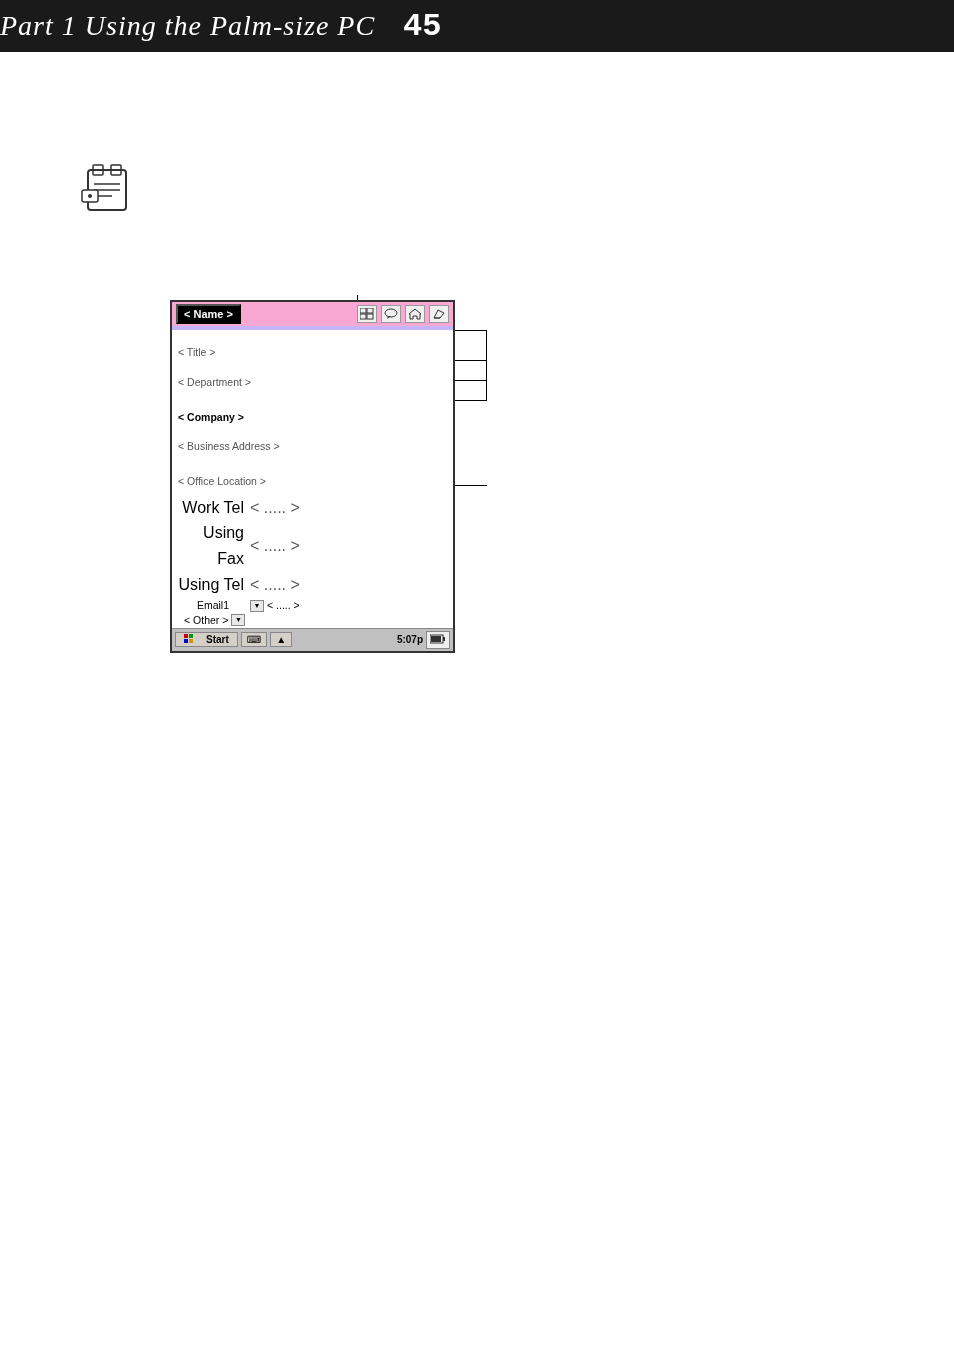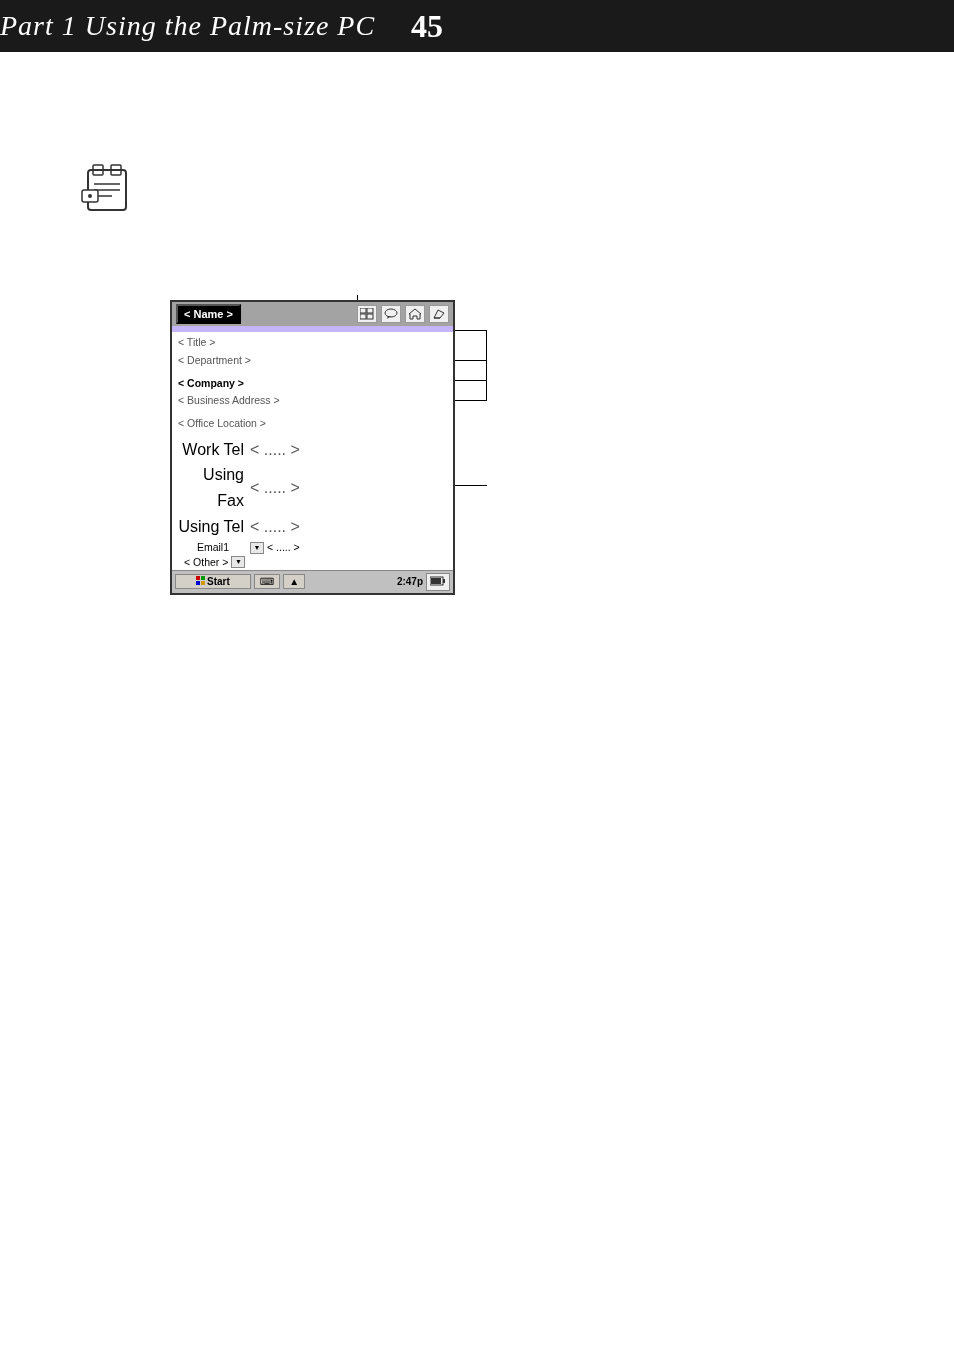--- a/index.html
+++ b/index.html
@@ -31,22 +31,22 @@
       font-size: 28px;
       font-style: italic;
       font-family: 'Times New Roman', Times, serif;
       letter-spacing: 1px;
     }
 
     .header-page-num {
       color: #ffffff;
       font-size: 32px;
       font-weight: bold;
-      font-family: Liberation Serif, serif;
-      margin-left: 36px;
+      font-family: Liberation Mono, monospace;
+      margin-left: 28px;
     }
 
     
     .tip-icon-area {
       position: absolute;
       top: 160px;
       left: 80px;
     }
 
     .tip-icon {
@@ -103,22 +103,22 @@
       border: 1px solid #999;
       padding: 1px 4px;
       cursor: pointer;
       background: #fff;
     }
 
     
     .toolbar-row {
       display: flex;
       align-items: center;
-      background: #a3a3a3;
-      border-bottom: 6px solid #c4b5fd;
+      background: #f9a8d4;
+      border-bottom: 4px solid #c4b5fd;
       padding: 2px 4px;
       gap: 4px;
       justify-content: space-between;
     }
 
     .name-btn {
       background: #000;
       color: #fff;
       font-weight: bold;
       font-size: 11px;
@@ -149,20 +149,21 @@
     
     .contact-fields {
       padding: 2px 6px;
     }
 
     .field-row {
       padding: 1px 0;
       color: #555;
       font-size: 10.5px;
       line-height: 1.5;
+      margin-top: 12px;
     }
 
     .field-row.field-bold {
       font-weight: bold;
       color: #000;
     }
 
     .field-spacer {
       height: 5px;
     }
@@ -233,24 +234,24 @@
       background: #c0c0c0;
       border-top: 1px solid #888;
       padding: 2px 3px;
       gap: 3px;
       font-size: 10px;
     }
 
     .start-btn {
       display: flex;
       align-items: flex-start;
-      gap: 1px;
+      gap: 12px;
       background: #d4d0c8;
       border: 1px solid #888;
-      padding: 1px 20px;
+      padding: 1px 8px;
       cursor: pointer;
       font-size: 10px;
       font-weight: bold;
     }
 
     .keyboard-btn {
       background: #d4d0c8;
       border: 1px solid #888;
       padding: 1px 5px;
       cursor: pointer;
@@ -445,21 +446,21 @@
         <rect x="0" y="0" width="4" height="4" fill="#c00"></rect>
         <rect x="5" y="0" width="4" height="4" fill="#090"></rect>
         <rect x="0" y="5" width="4" height="4" fill="#00c"></rect>
         <rect x="5" y="5" width="4" height="4" fill="#c90"></rect>
       </svg>
       <span>Start</span>
     </button>
     <button class="keyboard-btn">⌨</button>
     <button class="keyboard-btn">▲</button>
     <div class="taskbar-spacer"></div>
-    <span class="taskbar-time">2:47p</span>
+    <span class="taskbar-time">5:07p</span>
     <button class="taskbar-battery">
       <svg width="16" height="12" viewBox="0 0 16 12">
         <rect x="0" y="2" width="13" height="8" fill="none" stroke="#333" stroke-width="1"></rect>
         <rect x="13" y="4" width="2" height="4" fill="#333"></rect>
         <rect x="1" y="3" width="10" height="6" fill="#333"></rect>
       </svg>
     </button>
   </div>
 
 </div>

